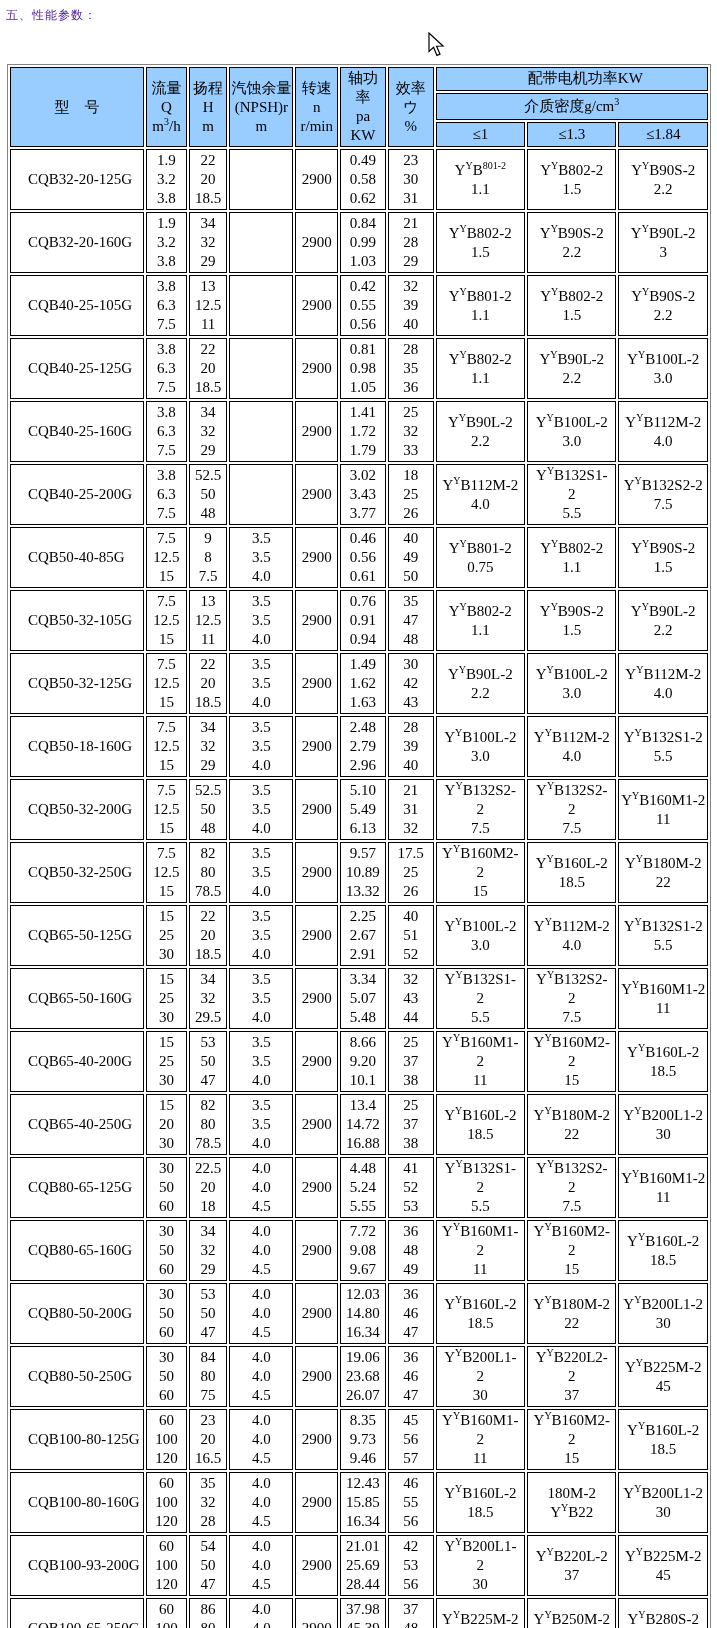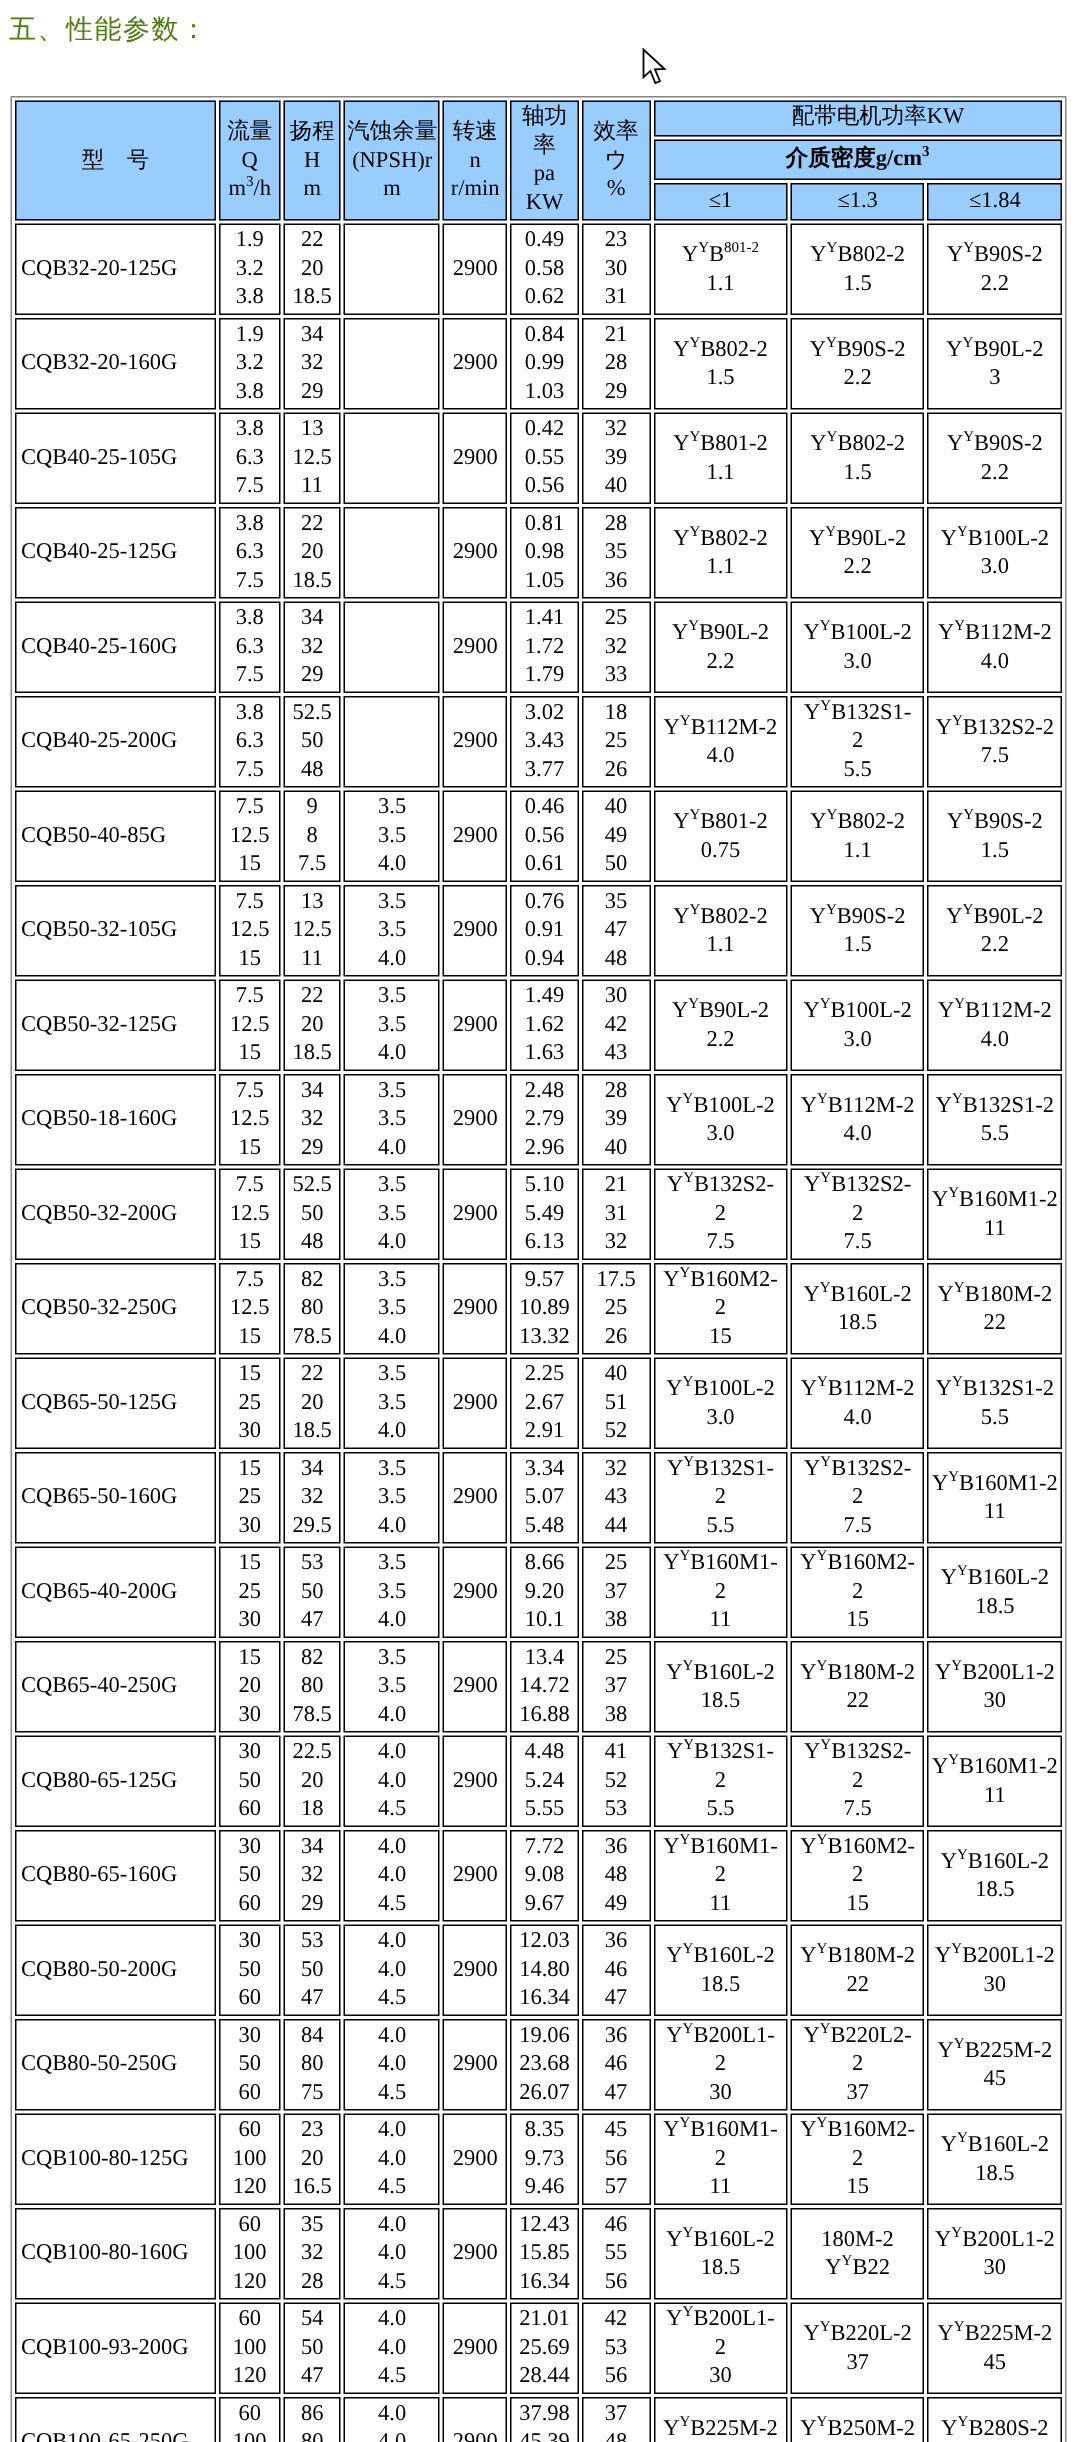--- a/index.html
+++ b/index.html
@@ -3,40 +3,40 @@
 <meta charset="utf-8">
 <style>
   html,body{margin:0;padding:0;}
   body{
     width:717px;height:1628px;position:relative;overflow:hidden;
     background:#ffffff;color:#000;
     font-family:"Liberation Serif","DejaVu Serif",serif;
   }
   .title{
     position:absolute;left:6px;top:7px;
-    font-size:18px;letter-spacing:1px;color:#4d7c0f;
+    font-size:12px;letter-spacing:1px;color:#4c1d95;
   }
   table.spec{
     position:absolute;left:7px;top:64px;
     width:704px;table-layout:fixed;
     border-collapse:separate;border-spacing:2px;
     border:1px solid #848484;background:#ffffff;
   }
   td,th{
     border:1px solid #000;box-sizing:border-box;
     text-align:center;vertical-align:middle;
     font-size:15px;line-height:19px;font-weight:normal;
     padding:1px 0;overflow:hidden;white-space:nowrap;
   }
   th.hd{background:#99CCFF;}
   .r1h{height:22px;padding-left:27px;}
-  .r2h{height:26px;font-weight:bold;}
+  .r2h{height:26px;}
   .r3h{height:24px;}
   tr.dr{height:59px;}
-  td.model{text-align:left;padding-left:3px;margin-top:48px;}
+  td.model{text-align:left;padding-left:17px;margin-top:48px;}
   sup{font-size:10px;line-height:0;}
   .cursor{position:absolute;left:428px;top:32px;width:17px;height:26px;}
 </style>
 </head>
 <body>
 
 <div class="title">五、性能参数：</div>
 
 <svg class="cursor" viewBox="0 0 17 26">
   <polygon points="1,1 1,19.5 5.6,15.3 8.9,23.4 12,22.1 8.6,14.2 15,14" fill="#ffffff" stroke="#000000" stroke-width="1.2"></polygon>

